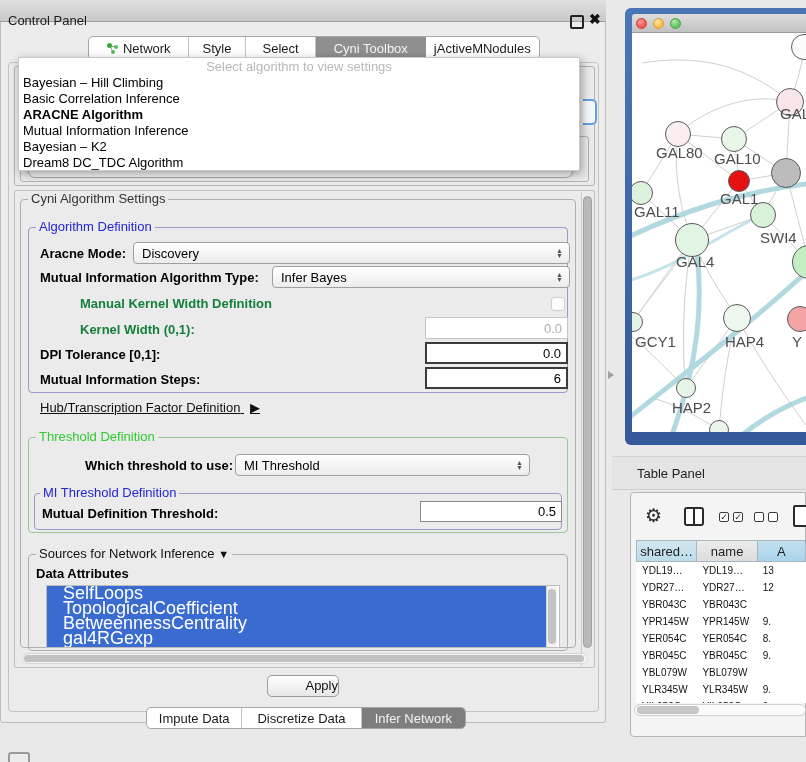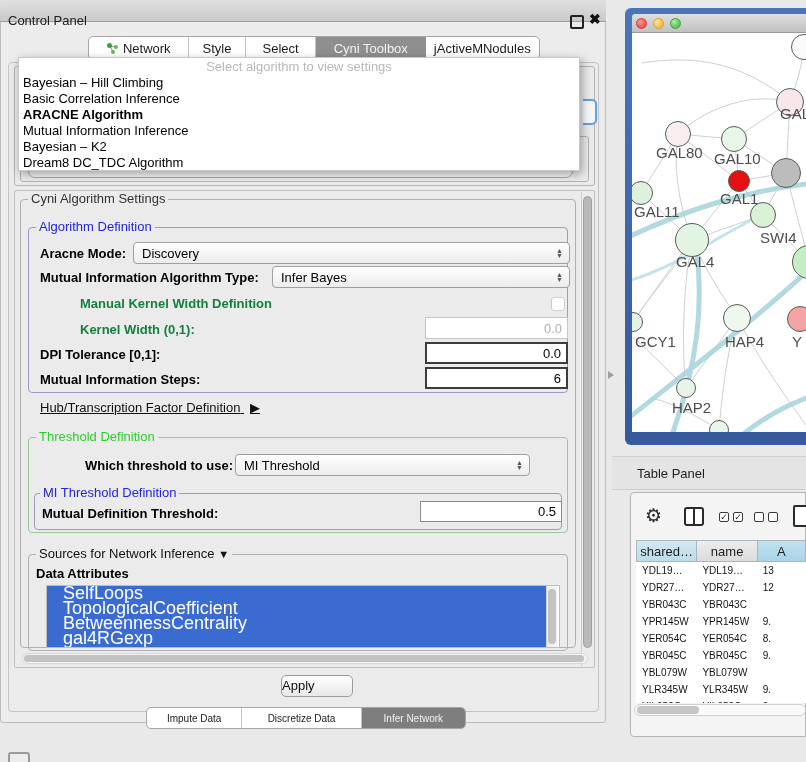--- a/index.html
+++ b/index.html
@@ -62,26 +62,26 @@
   .tfield.dis{border:1px solid #c6c6c6;color:#b0b0b0;}
   .chk{width:14px;height:14px;border:1px solid #cfcfcf;border-radius:3px;background:#fcfcfc;box-sizing:border-box;}
 
   .attr-list{background:#fff;border:1px solid #bdbdbd;box-sizing:border-box;overflow:hidden;}
   .attr-item{height:15px;line-height:15px;font-size:18px;color:#fff;padding-left:16px;}
   .list-vsb{width:11px;background:#f1f1f1;border-left:1px solid #d5d5d5;box-sizing:border-box;}
   .list-thumb{left:548px;top:589px;width:8px;height:55px;background:#c3c3c3;border-radius:4px;}
   .hsb-track{left:22px;top:653px;width:566px;height:11px;background:#f3f3f3;border:1px solid #d8d8d8;border-radius:6px;box-sizing:border-box;}
   .hsb-thumb{left:24px;top:655px;width:560px;height:7px;background:#c2c2c2;border-radius:4px;}
 
-  .applybtn{left:281px;top:675px;width:72px;height:22px;background:linear-gradient(#fefefe,#e7e7e7);
-            border:1px solid #9b9b9b;border-radius:5px;font-size:13px;text-align:left;line-height:20px;color:#111;box-sizing:border-box;}
+  .applybtn{left:267px;top:675px;width:72px;height:22px;background:linear-gradient(#fefefe,#e7e7e7);
+            border:1px solid #9b9b9b;border-radius:5px;font-size:13px;text-align:right;line-height:20px;color:#111;box-sizing:border-box;}
 
   .bstrip{left:146px;top:707px;width:320px;height:22px;background:#fff;border:1px solid #a5a5a5;border-radius:5px;
           display:flex;box-sizing:border-box;overflow:hidden;}
-  .btab{display:flex;align-items:center;justify-content:center;font-size:10px;color:#1a1a1a;height:100%;
+  .btab{display:flex;align-items:center;justify-content:center;font-size:13px;color:#1a1a1a;height:100%;
         border-right:1px solid #c3c3c3;box-sizing:border-box;}
   .btab:last-child{border-right:none;}
   .btab.sel{background:#7e7e7e;color:#f2f2f2;}
 
   .notch{left:0;top:0;width:7px;height:7px;background:#f2f2f2;border-right:1px solid #c8c8c8;border-bottom:1px solid #c8c8c8;box-sizing:border-box;}
   .blpartial{left:8px;top:752px;width:22px;height:16px;border:2px solid #9a9a9a;border-radius:3px;background:#ececec;box-sizing:border-box;}
   .splitter{left:608px;top:371px;width:0;height:0;border-top:4px solid transparent;border-bottom:4px solid transparent;border-left:6px solid #a0a0a0;}
 
   
   .netwin{left:625px;top:8px;width:181px;height:437px;background:linear-gradient(#4a76b8,#35599a);border-radius:6px 0 0 6px;}

